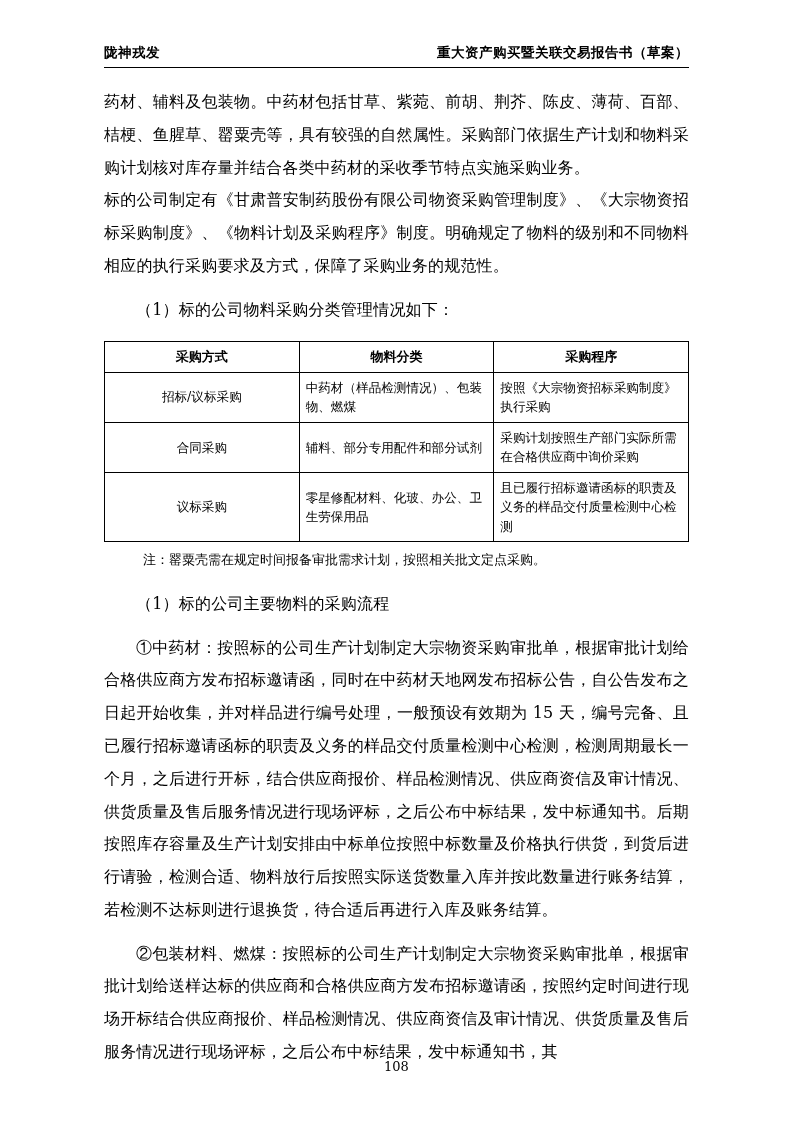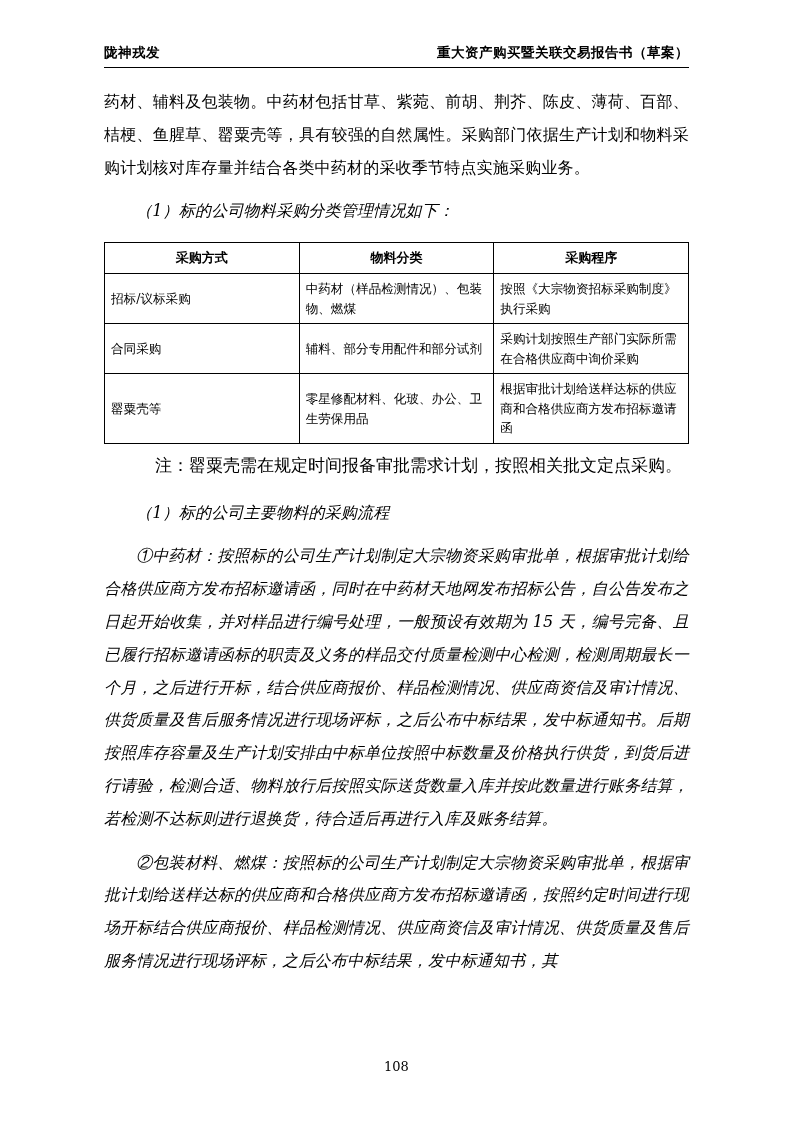--- a/index.html
+++ b/index.html
@@ -15,50 +15,50 @@
     height: 1122px;
     background: #ffffff;
     position: relative;
     box-sizing: border-box;
     margin: 0 auto;
     overflow: hidden;
   }
   .content {
     position: absolute;
     left: 104px;
-    top: 32px;
+    top: 44px;
     width: 585px;
   }
   
   .header {
     display: flex;
     justify-content: space-between;
     align-items: baseline;
     font-size: 13.5px;
     font-weight: bold;
     letter-spacing: 0.5px;
     padding-bottom: 5px;
   }
   .header-left { white-space: nowrap; }
-  .header-right { white-space: nowrap; margin-top: 12px; }
+  .header-right { white-space: nowrap; }
   .header-rule {
     border-bottom: 1px solid #000;
     margin-top: 0px;
     margin-bottom: 18px;
   }
   
   p.body-text {
     font-size: 16px;
     line-height: 2.05;
     margin: 0;
     text-align: justify;
     text-justify: inter-ideograph;
     letter-spacing: 0.2px;
   }
-  p.indent { text-indent: 2em; font-style: italic; }
+  p.indent { text-indent: 2em; }
   p.gap { margin-top: 11px; }
   
   table.proc-table {
     border-collapse: collapse;
     width: 100%;
     margin-top: 14px;
     margin-bottom: 4px;
     table-layout: fixed;
   }
   table.proc-table td, table.proc-table th {
@@ -67,32 +67,32 @@
     font-size: 12.6px;
     line-height: 1.55;
     vertical-align: middle;
   }
   table.proc-table th {
     text-align: center;
     font-weight: bold;
     font-size: 13px;
   }
   td.col-a {
-    text-align: left;
+    text-align: center;
     width: 118px;
   }
   td.col-b {
     text-align: left;
     width: 262px;
   }
   td.col-c {
     text-align: left;
   }
   .table-note {
-    font-size: 17px;
+    font-size: 13px;
     line-height: 1.8;
     margin: 6px 0 16px 0;
     text-indent: 3em;
   }
   
   .page-number {
     position: absolute;
     left: 0;
     right: 0;
     bottom: 48px;
@@ -107,20 +107,21 @@
 <div class="page">
   <div class="content">
 
     <div class="header">
       <div class="header-left">陇神戎发</div>
       <div class="header-right">重大资产购买暨关联交易报告书（草案）</div>
     </div>
     <div class="header-rule"></div>
 
     <p class="body-text">药材、辅料及包装物。中药材包括甘草、紫菀、前胡、荆芥、陈皮、薄荷、百部、桔梗、鱼腥草、罂粟壳等，具有较强的自然属性。采购部门依据生产计划和物料采购计划核对库存量并结合各类中药材的采收季节特点实施采购业务。</p>
+    <p class="body-text">标的公司制定有《甘肃普安制药股份有限公司物资采购管理制度》、《大宗物资招标采购制度》、《物料计划及采购程序》制度。明确规定了物料的级别和不同物料相应的执行采购要求及方式，保障了采购业务的规范性。</p>
     <p class="body-text indent gap">（1）标的公司物料采购分类管理情况如下：</p>
 
     <table class="proc-table">
       <thead>
         <tr>
           <th class="col-a">采购方式</th>
           <th class="col-b">物料分类</th>
           <th class="col-c">采购程序</th>
         </tr>
       </thead>
@@ -129,23 +130,23 @@
           <td class="col-a">招标/议标采购</td>
           <td class="col-b">中药材（样品检测情况）、包装物、燃煤</td>
           <td class="col-c">按照《大宗物资招标采购制度》执行采购</td>
         </tr>
         <tr>
           <td class="col-a">合同采购</td>
           <td class="col-b">辅料、部分专用配件和部分试剂</td>
           <td class="col-c">采购计划按照生产部门实际所需在合格供应商中询价采购</td>
         </tr>
         <tr>
-          <td class="col-a">罂粟壳等</td>
+          <td class="col-a">议标采购</td>
           <td class="col-b">零星修配材料、化玻、办公、卫生劳保用品</td>
-          <td class="col-c">根据审批计划给送样达标的供应商和合格供应商方发布招标邀请函</td>
+          <td class="col-c">且已履行招标邀请函标的职责及义务的样品交付质量检测中心检测</td>
         </tr>
       </tbody>
     </table>
 
     <p class="table-note">注：罂粟壳需在规定时间报备审批需求计划，按照相关批文定点采购。</p>
 
     <p class="body-text indent gap">（1）标的公司主要物料的采购流程</p>
     <p class="body-text indent gap">①中药材：按照标的公司生产计划制定大宗物资采购审批单，根据审批计划给合格供应商方发布招标邀请函，同时在中药材天地网发布招标公告，自公告发布之日起开始收集，并对样品进行编号处理，一般预设有效期为 15 天，编号完备、且已履行招标邀请函标的职责及义务的样品交付质量检测中心检测，检测周期最长一个月，之后进行开标，结合供应商报价、样品检测情况、供应商资信及审计情况、供货质量及售后服务情况进行现场评标，之后公布中标结果，发中标通知书。后期按照库存容量及生产计划安排由中标单位按照中标数量及价格执行供货，到货后进行请验，检测合适、物料放行后按照实际送货数量入库并按此数量进行账务结算，若检测不达标则进行退换货，待合适后再进行入库及账务结算。</p>
     <p class="body-text indent gap">②包装材料、燃煤：按照标的公司生产计划制定大宗物资采购审批单，根据审批计划给送样达标的供应商和合格供应商方发布招标邀请函，按照约定时间进行现场开标结合供应商报价、样品检测情况、供应商资信及审计情况、供货质量及售后服务情况进行现场评标，之后公布中标结果，发中标通知书，其</p>
 

